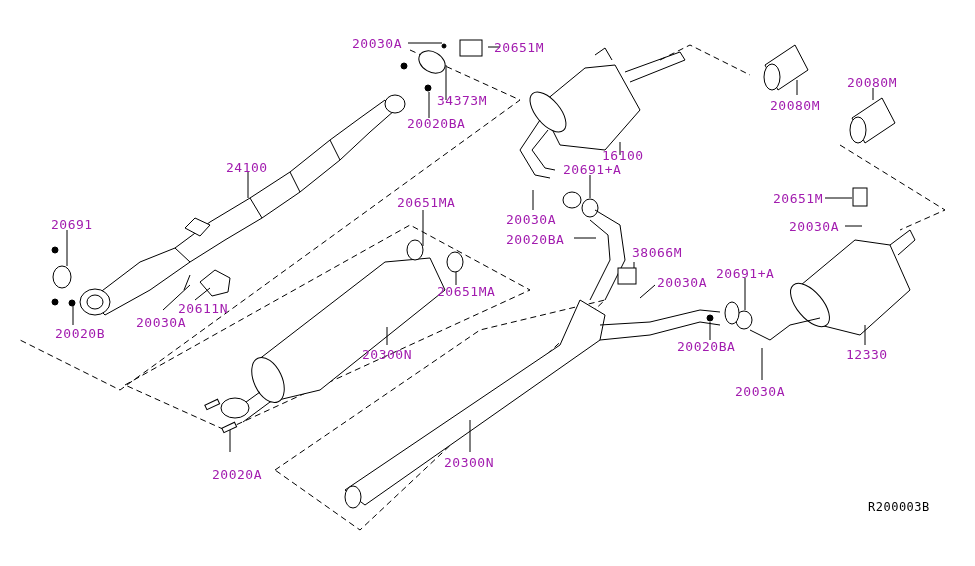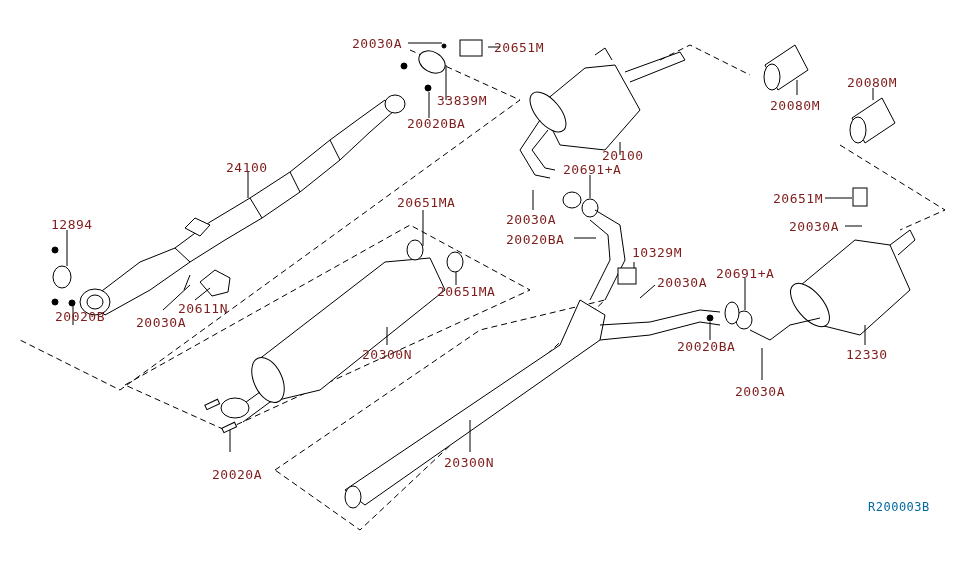--- a/index.html
+++ b/index.html
@@ -1,21 +1,21 @@
 <!DOCTYPE html>
 <html><head>
 <meta charset="utf-8">
 <style>
   html, body { margin:0; padding:0; background:#ffffff; }
   body { width:975px; height:566px; overflow:hidden; position:relative;
          font-family:"DejaVu Sans Mono", monospace; }
   #canvas { position:absolute; left:0; top:0; width:975px; height:566px; }
   .lbl { position:absolute; font-family:"DejaVu Sans Mono", monospace;
-         font-size:13px; color:#7f1d1d; white-space:nowrap; line-height:1; letter-spacing:0.5px; cursor:pointer; }
-  .ref { position:absolute; font-family:"DejaVu Sans Mono", monospace; font-size:12px; color:#0369a1; white-space:nowrap; letter-spacing:0.5px; }
+         font-size:13px; color:#a21caf; white-space:nowrap; line-height:1; letter-spacing:0.5px; cursor:pointer; }
+  .ref { position:absolute; font-family:"DejaVu Sans Mono", monospace; font-size:12px; color:#000000; white-space:nowrap; letter-spacing:0.5px; }
   svg .ln { stroke:#000; stroke-width:1; fill:none; }
   svg .part { stroke:#000; stroke-width:1; fill:#fff; }
   svg .dash { stroke:#000; stroke-width:1; fill:none; stroke-dasharray:6 4; }
   svg .dark { fill:#000; stroke:#000; }
 </style>
 </head>
 <body>
 
 <svg id="canvas" viewBox="0 0 975 566" xmlns="http://www.w3.org/2000/svg">
 
@@ -130,37 +130,37 @@
     <line class="ln" x1="865" y1="325" x2="865" y2="345"></line>
     <line class="ln" x1="797" y1="80" x2="797" y2="95"></line>
     <line class="ln" x1="873" y1="88" x2="873" y2="100"></line>
     <line class="ln" x1="825" y1="198" x2="852" y2="198"></line>
     <line class="ln" x1="845" y1="226" x2="862" y2="226"></line>
   </g>
 </svg>
 
 <span class="lbl" style="left:352px;top:37px">20030A</span>
 <span class="lbl" style="left:494px;top:41px">20651M</span>
-<span class="lbl" style="left:437px;top:94px">33839M</span>
+<span class="lbl" style="left:437px;top:94px">34373M</span>
 <span class="lbl" style="left:407px;top:117px">20020BA</span>
 <span class="lbl" style="left:226px;top:161px">24100</span>
-<span class="lbl" style="left:51px;top:218px">12894</span>
-<span class="lbl" style="left:55px;top:310px">20020B</span>
+<span class="lbl" style="left:51px;top:218px">20691</span>
+<span class="lbl" style="left:55px;top:327px">20020B</span>
 <span class="lbl" style="left:178px;top:302px">20611N</span>
 <span class="lbl" style="left:136px;top:316px">20030A</span>
 <span class="lbl" style="left:397px;top:196px">20651MA</span>
 <span class="lbl" style="left:437px;top:285px">20651MA</span>
 <span class="lbl" style="left:362px;top:348px">20300N</span>
 <span class="lbl" style="left:212px;top:468px">20020A</span>
 <span class="lbl" style="left:444px;top:456px">20300N</span>
-<span class="lbl" style="left:602px;top:149px">20100</span>
+<span class="lbl" style="left:602px;top:149px">16100</span>
 <span class="lbl" style="left:563px;top:163px">20691+A</span>
 <span class="lbl" style="left:506px;top:213px">20030A</span>
 <span class="lbl" style="left:506px;top:233px">20020BA</span>
-<span class="lbl" style="left:632px;top:246px">10329M</span>
+<span class="lbl" style="left:632px;top:246px">38066M</span>
 <span class="lbl" style="left:657px;top:276px">20030A</span>
 <span class="lbl" style="left:716px;top:267px">20691+A</span>
 <span class="lbl" style="left:677px;top:340px">20020BA</span>
 <span class="lbl" style="left:735px;top:385px">20030A</span>
 <span class="lbl" style="left:846px;top:348px">12330</span>
 <span class="lbl" style="left:770px;top:99px">20080M</span>
 <span class="lbl" style="left:847px;top:76px">20080M</span>
 <span class="lbl" style="left:773px;top:192px">20651M</span>
 <span class="lbl" style="left:789px;top:220px">20030A</span>
 

